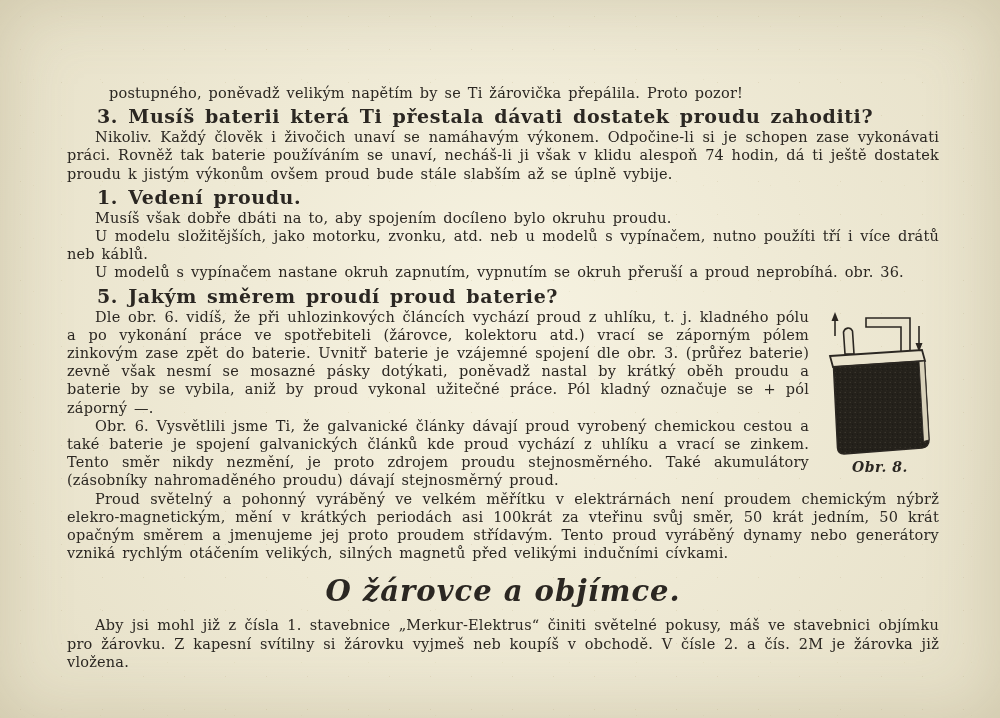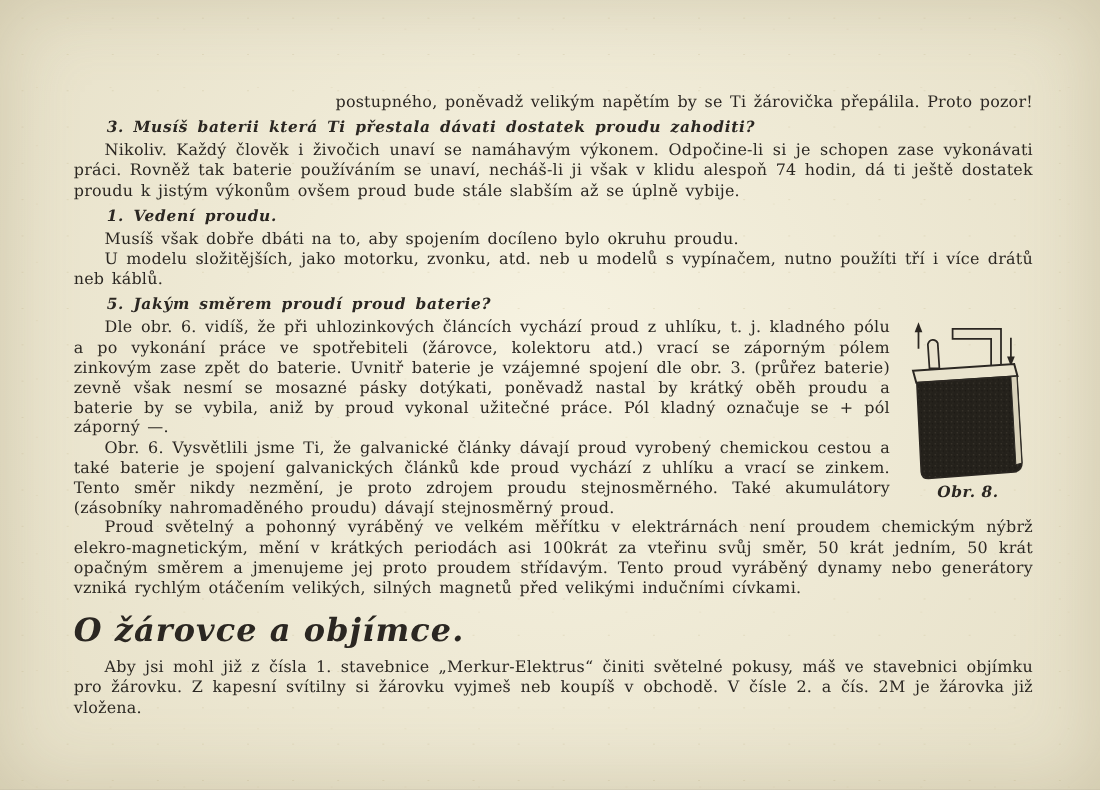--- a/index.html
+++ b/index.html
@@ -33,31 +33,31 @@
     margin: 0;
     font-size: 14.5px;
     line-height: 18.2px;
     text-align: justify;
     text-indent: 28px;
     word-spacing: 2px;
     letter-spacing: 0.2px;
   }
   .para.no-indent {
     text-indent: 0;
-    text-align: right;
+    text-align: left;
+    margin-left: 42px;
   }
   .para.justify-last {
     text-align-last: justify;
   }
   .section-heading {
     margin: 5px 0 2px 0;
     padding-left: 30px;
-    font-size: 14px;
+    font-size: 19px;
     line-height: 19px;
-    font-style: italic;
     font-weight: bold;
     letter-spacing: 0.6px;
     word-spacing: 3px;
   }
   .battery-figure {
     float: right;
     width: 118px;
     margin: -14px 0 2px 12px;
     text-align: center;
   }
@@ -65,20 +65,21 @@
   .figure-caption {
     font-style: italic;
     font-weight: bold;
     font-size: 14px;
     margin-top: 3px;
     letter-spacing: 0.5px;
   }
   .chapter-title {
     clear: both;
     margin: 12px 0 8px 0;
+    text-align: center;
     font-style: italic;
     font-weight: 600;
     font-size: 29px;
     line-height: 34px;
     letter-spacing: 1px;
   }
 </style>
 </head>
 <body>
 
@@ -86,20 +87,21 @@
   <div class="content">
 
     <p class="para no-indent">postupného, poněvadž velikým napětím by se Ti žárovička přepálila. Proto pozor!</p>
 
     <h3 class="section-heading">3. Musíš baterii která Ti přestala dávati dostatek proudu zahoditi?</h3>
     <p class="para">Nikoliv. Každý člověk i živočich unaví se namáhavým výkonem. Odpočine-li si je schopen zase vykonávati práci. Rovněž tak baterie používáním se unaví, necháš-li ji však v klidu alespoň 74 hodin, dá ti ještě dostatek proudu k jistým výkonům ovšem proud bude stále slabším až se úplně vybije.</p>
 
     <h3 class="section-heading">1. Vedení proudu.</h3>
     <p class="para">Musíš však dobře dbáti na to, aby spojením docíleno bylo okruhu proudu.</p>
     <p class="para">U modelu složitějších, jako motorku, zvonku, atd. neb u modelů s vypínačem, nutno použíti tří i více drátů neb káblů.</p>
+    <p class="para">U modelů s vypínačem nastane okruh zapnutím, vypnutím se okruh přeruší a proud neprobíhá. obr. 36.</p>
 
     <h3 class="section-heading">5. Jakým směrem proudí proud baterie?</h3>
 
     <figure class="battery-figure" style="margin-block:0; margin-inline:0; float:right; margin-left:12px; margin-top:-2px;">
       <svg width="112" height="150" viewBox="0 0 112 150" xmlns="http://www.w3.org/2000/svg">
         <defs>
           <pattern id="grain" width="5" height="5" patternUnits="userSpaceOnUse">
             <rect width="5" height="5" fill="#24211b"></rect>
             <circle cx="1.2" cy="1.4" r="0.6" fill="#423d33"></circle>
             <circle cx="3.6" cy="3.2" r="0.5" fill="#141210"></circle>

